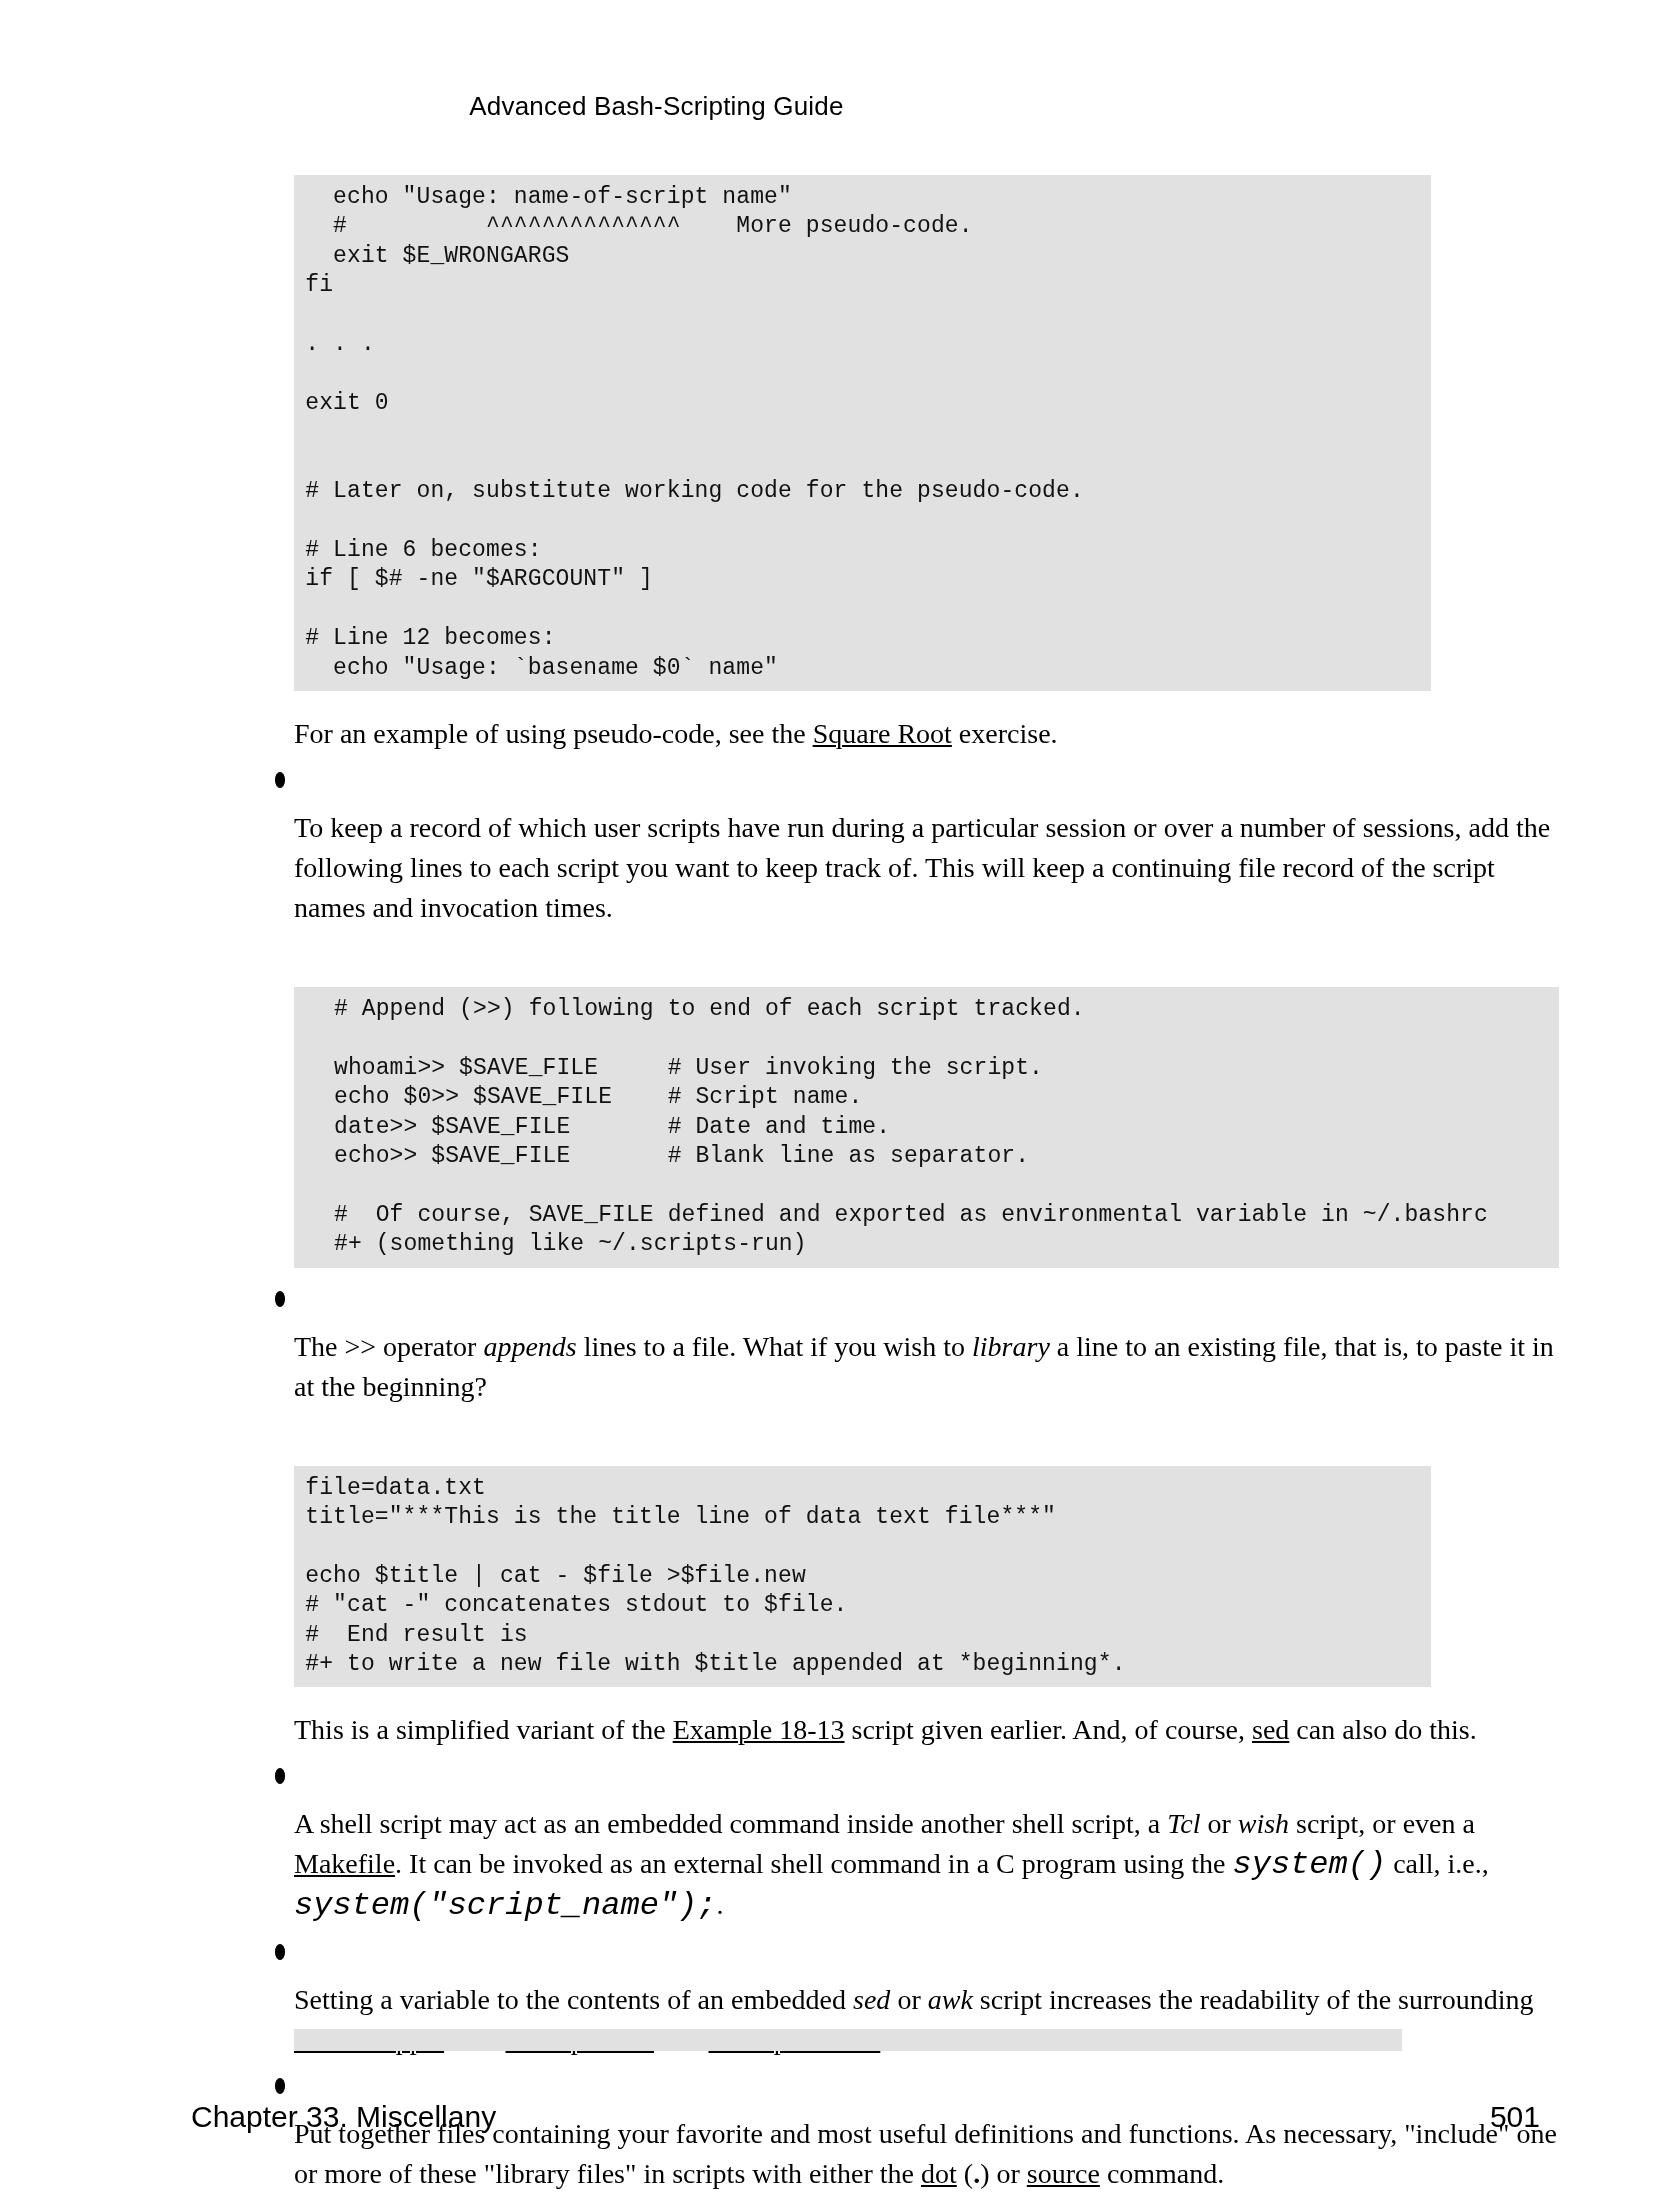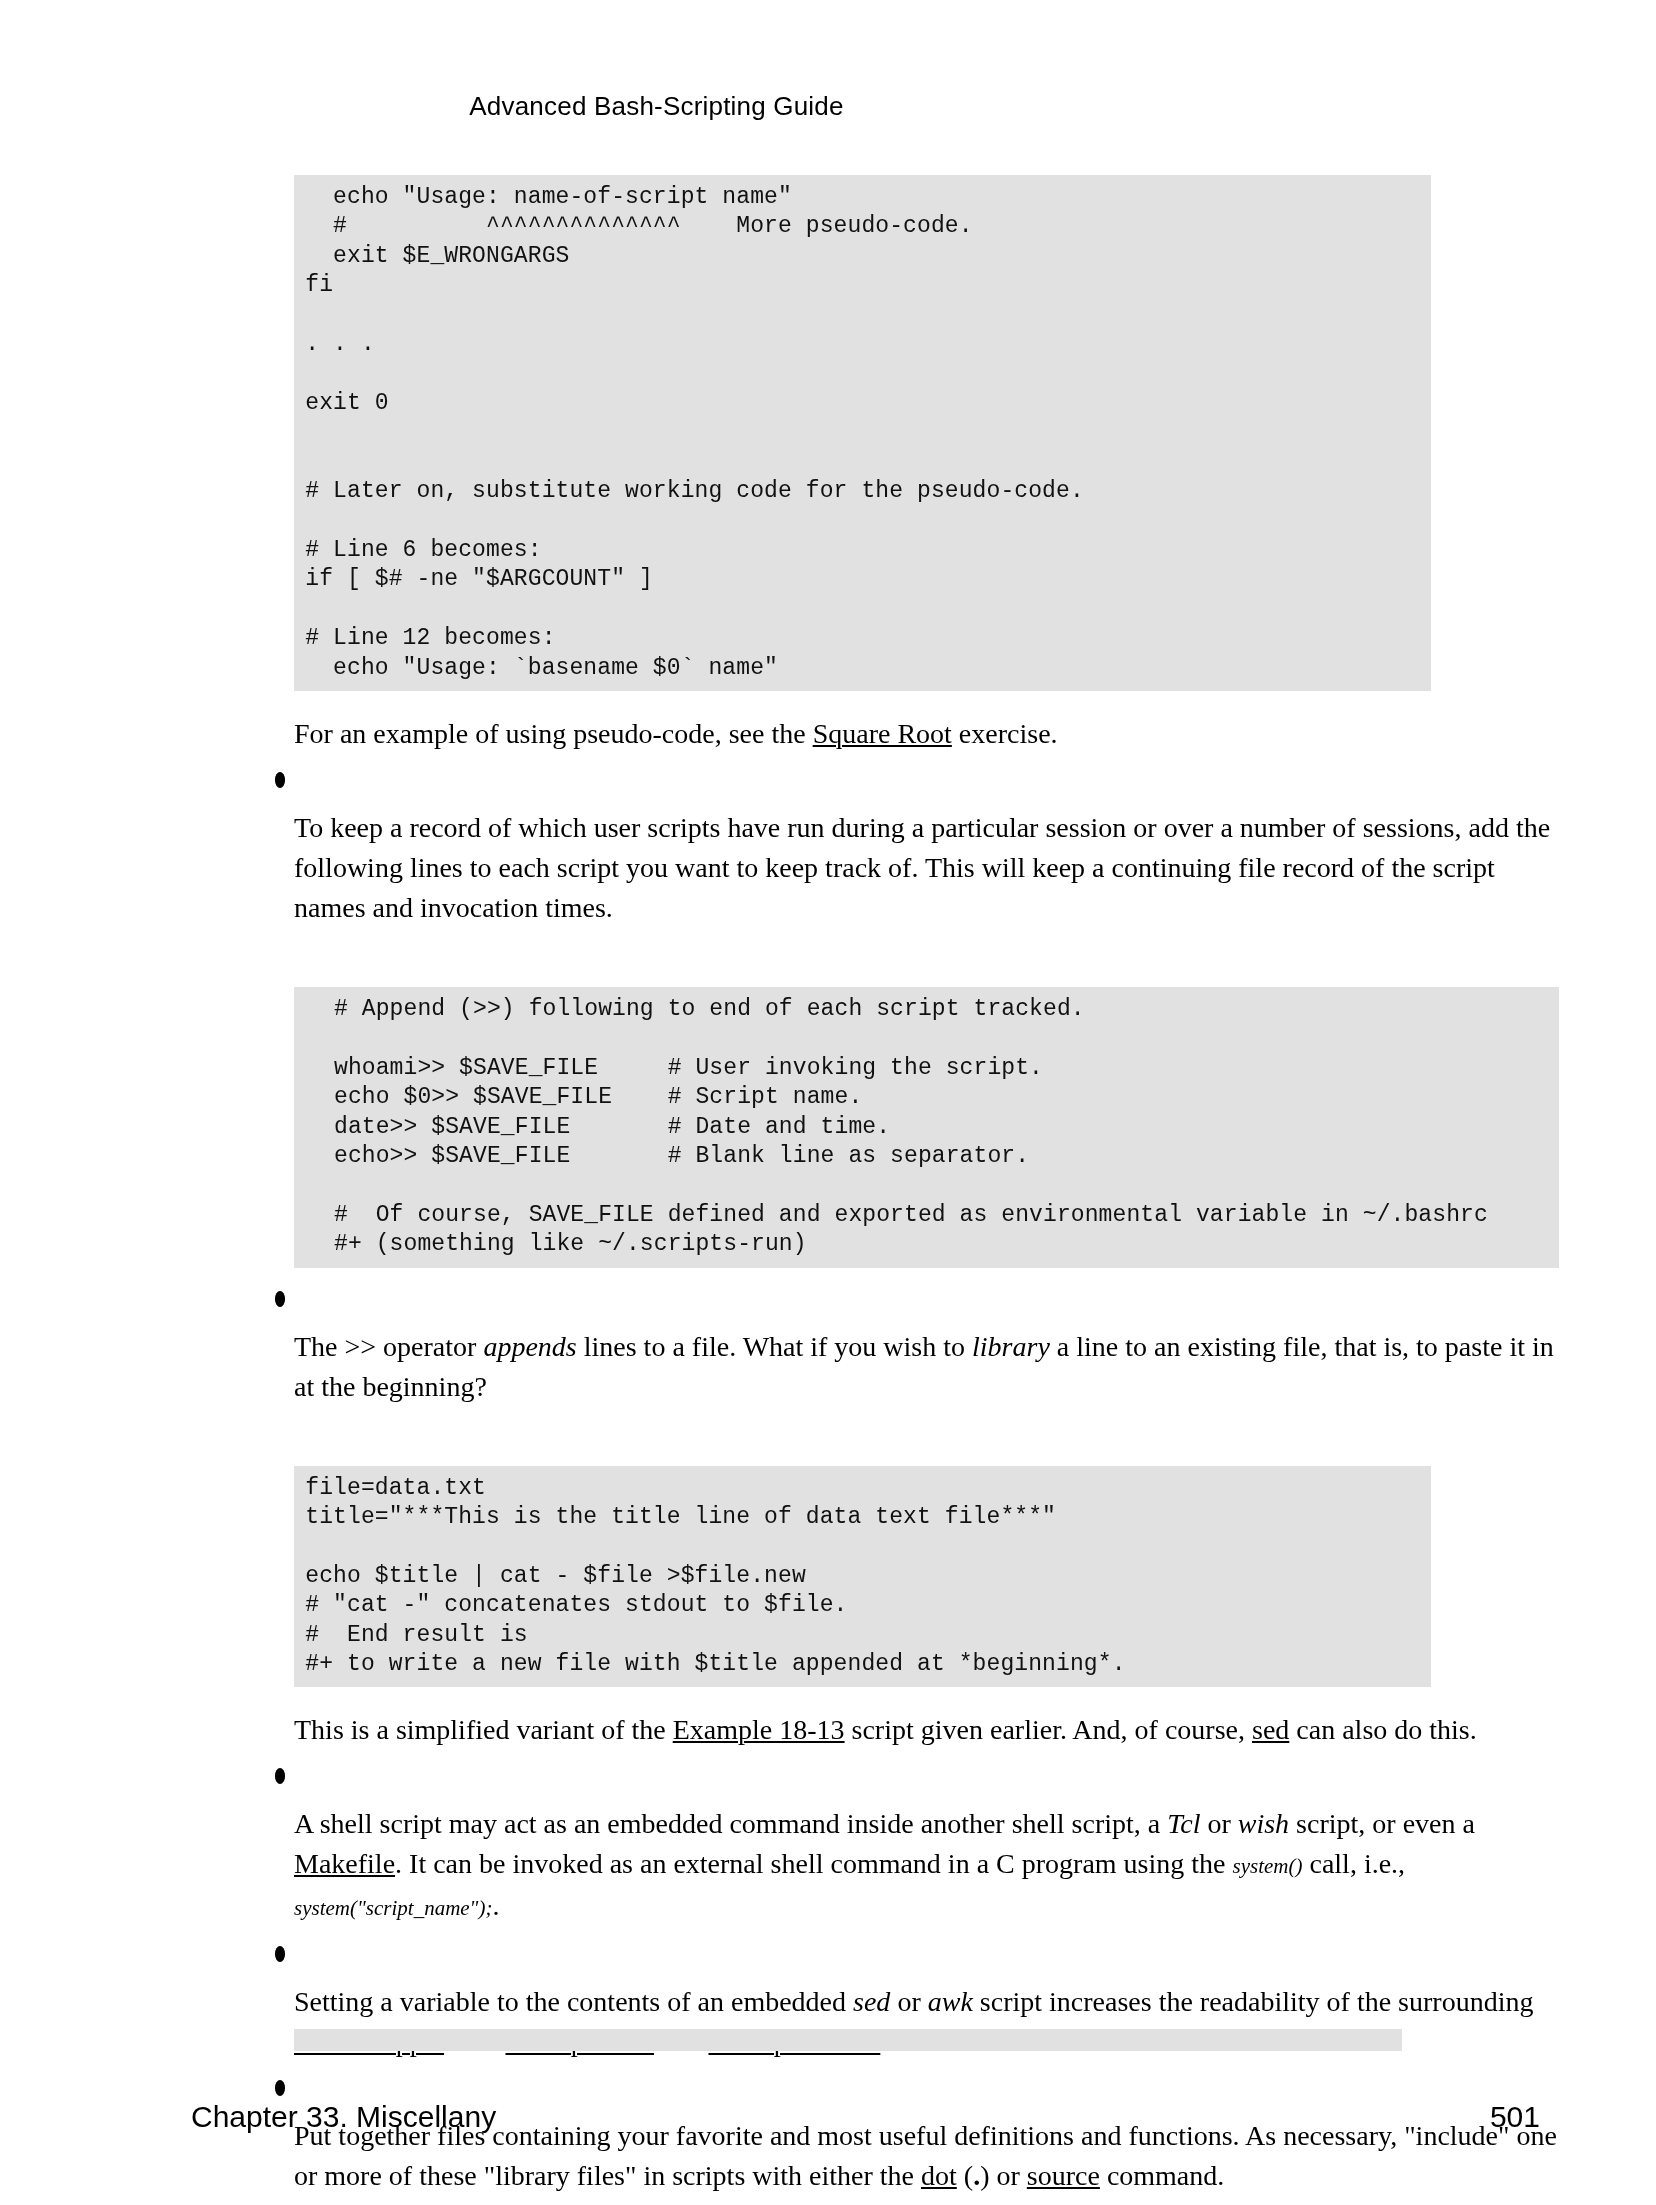--- a/index.html
+++ b/index.html
@@ -93,23 +93,23 @@
   a.doclink,
   .doclink {
     color: #000;
     text-decoration: underline;
     text-decoration-thickness: 2px;
     text-underline-offset: 1.6px;
     margin-top: 36px;
   }
   .ital { font-style: italic; }
   .mono-ital {
-    font-family: Liberation Serif, serif;
+    font-family: Liberation Mono, monospace;
     font-style: italic;
-    font-size: 21px;
+    font-size: 32px;
   }
 
   
   .footer-rule {
     position: absolute;
     left: 294px;
     top: 2029px;
     width: 1108px;
     height: 22px;
     background: #e1e1e1;

